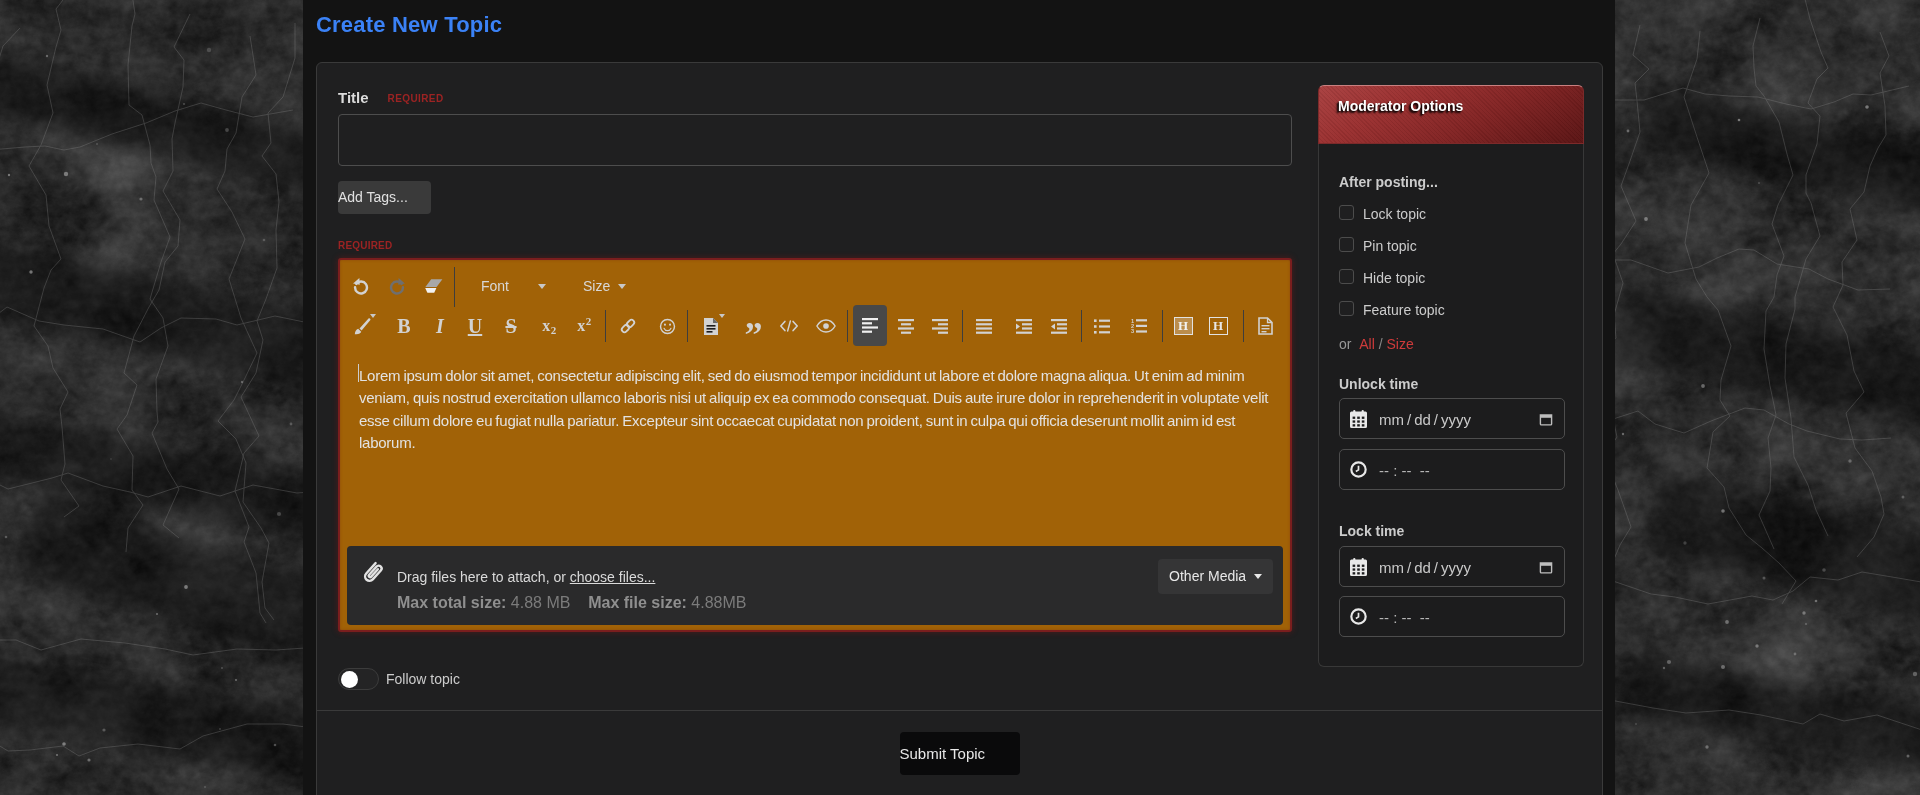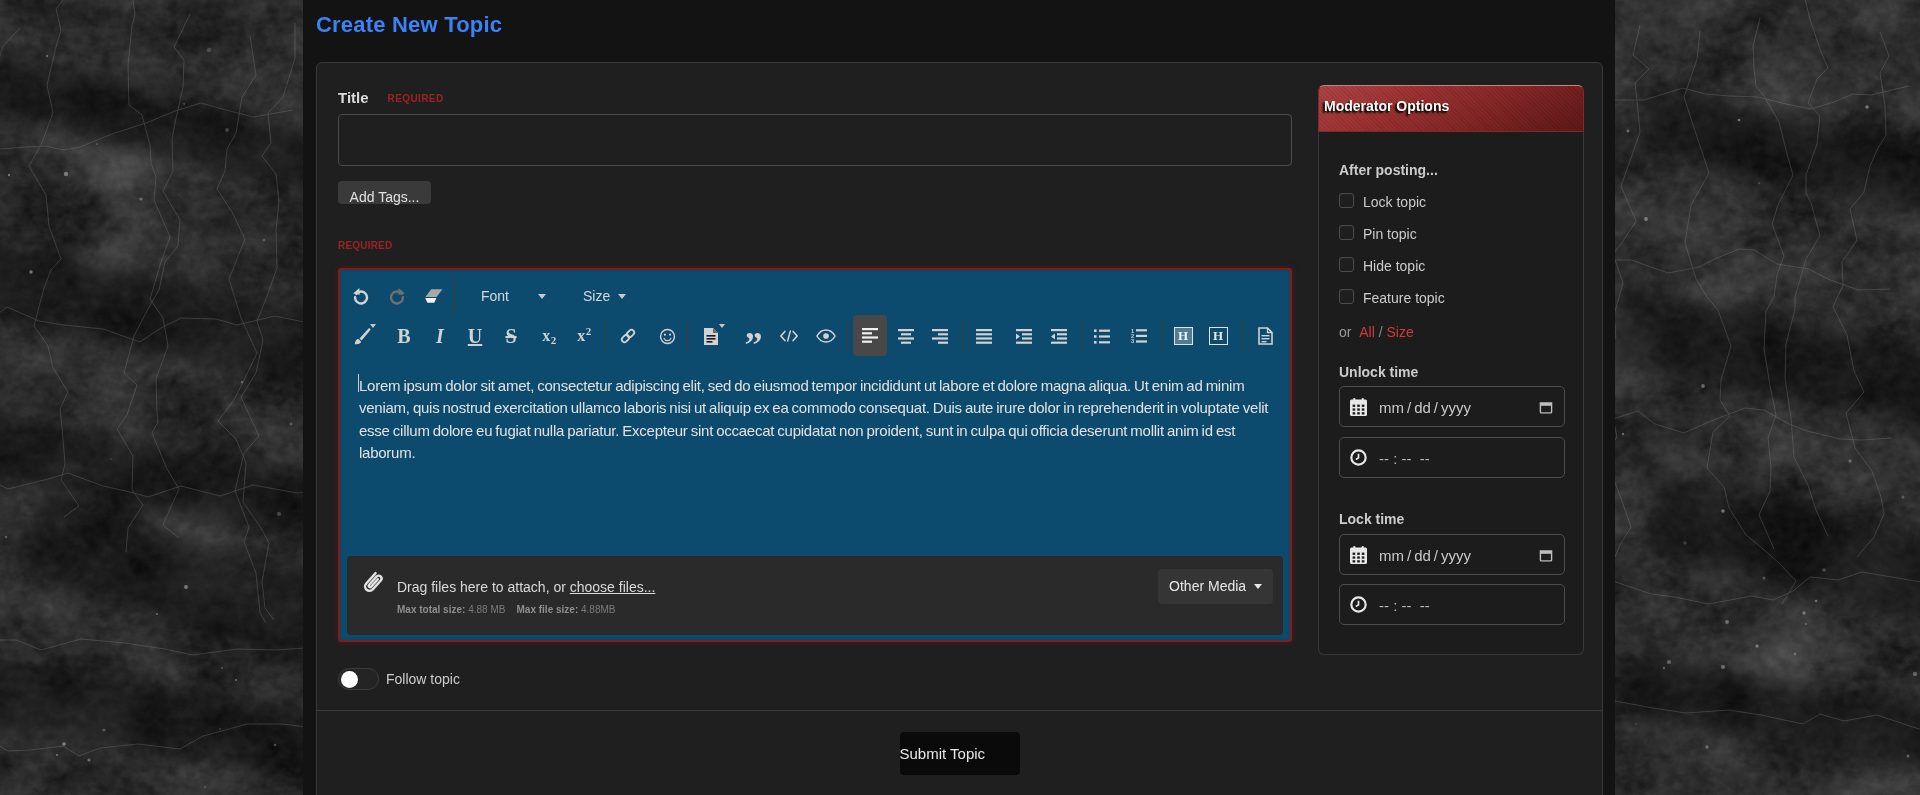--- a/index.html
+++ b/index.html
@@ -10,70 +10,70 @@
     background:#131313; z-index:1; }
   h1 { position:absolute; left:13px; top:12px; font-size:22px; color:#3b82f6;
     letter-spacing:0.2px; }
   .panel { position:absolute; left:13px; top:62px; width:1287px; height:760px;
     background:#1f1f20; border:1px solid #3a3a3a; border-radius:6px; }
   
   .lbl { position:absolute; left:21px; top:26px; font-size:15px; font-weight:bold; color:#dcdcdc; }
   .req { font-size:10px; font-weight:bold; color:#9c2323; letter-spacing:0.4px; margin-left:19px; vertical-align:1px; }
   .titleinput { position:absolute; left:21px; top:51px; width:954px; height:52px;
     background:#1f1f20; border:1px solid #4d4d4d; border-radius:4px; }
-  .addtags { position:absolute; left:21px; top:118px; width:93px; height:23px;
+  .addtags { position:absolute; left:21px; top:118px; width:93px; height:33px;
     background:#3a3a3a; border-radius:4px; color:#e0e0e0; font-size:14px;
-    text-align:center; line-height:33px; }
+    text-align:left; line-height:33px; }
   .req2 { position:absolute; left:21px; top:177px; font-size:10px; font-weight:bold;
     color:#9c2323; letter-spacing:0.2px; }
   .editor { position:absolute; left:21px; top:195px; width:954px; height:374px;
-    background:#0c4a6e; border:2px solid #7a1e1e; border-radius:3px;
-    box-shadow:0 0 6px rgba(140,25,25,0.45), inset 0 0 3px rgba(100,20,20,0.3);margin-top:10px; }
+    background:#a16207; border:2px solid #7a1e1e; border-radius:3px;
+    box-shadow:0 0 6px rgba(140,25,25,0.45), inset 0 0 3px rgba(100,20,20,0.3); }
   
   .t { position:absolute; width:34px; height:40px; top:46px; display:flex; align-items:center;
     justify-content:center; color:#d2d2d2; }
   .t1 { top:6px; }
   .sep { position:absolute; width:1px; background:#3d3d3d; }
   .active { background:#484848; border-radius:4px; height:41px; top:45px; }
   .ser { font-family:"Liberation Serif", serif; font-size:20px; font-weight:bold; }
   .car { display:inline-block; width:0; height:0; border-left:4px solid transparent;
     border-right:4px solid transparent; border-top:5px solid #c8c8c8; }
   .mincar { position:absolute; right:6px; top:9px; width:0; height:0;
     border-left:3.5px solid transparent; border-right:3.5px solid transparent;
     border-top:4px solid #c8c8c8; }
   .ddlbl { position:absolute; top:6px; height:40px; display:flex; align-items:center;
     color:#d8d8d8; font-size:14px; }
   .content { position:absolute; left:0; top:89px; width:100%; padding:16px 19px;
     font-size:15px; line-height:22.4px; color:#e2e2e2; letter-spacing:-0.25px; word-spacing:-0.8px; }
   .cursor { position:absolute; left:18px; top:104px; width:1px; height:18px; background:#cccccc; }
   .attach { position:absolute; left:7px; top:286px; width:936px; height:79px;
     background:#2a2a2b; border-radius:4px; }
   .attach .txt1 { position:absolute; left:50px; top:23px; font-size:14px; color:#dadada; }
-  .attach .txt2 { position:absolute; left:50px; top:48px; font-size:10px; color:#9a9a9a; }
+  .attach .txt2 { position:absolute; left:50px; top:48px; font-size:16px; color:#9a9a9a; }
   .attach .txt2 b { color:#8f8f8f; }
   .attach .txt2 span { color:#7b7b7b; }
   .othermedia { position:absolute; right:10px; top:13px; width:115px; height:35px;
     background:#353536; border-radius:4px; color:#e8e8e8; font-size:14px;
     text-align:center; line-height:35px; }
   .follow { position:absolute; left:21px; top:605px; height:22px; }
   .toggle { position:absolute; left:0; top:0; width:41px; height:22px; background:#242425;
     border:1px solid #3c3c3c; border-radius:11px; }
   .knob { position:absolute; left:2px; top:1.5px; width:17px; height:17px; background:#fff; border-radius:50%; }
   .follow .flbl { position:absolute; left:48px; top:3px; font-size:14px; color:#cccccc; white-space:nowrap; }
   .footer { position:absolute; left:0; top:647px; width:100%; border-top:1px solid #3a3a3a; height:113px; }
   .submit { position:absolute; left:50%; top:21px; transform:translateX(-50%);
     width:120px; height:43px; background:#0a0a0b; border-radius:4px; color:#e8e8e8;
     font-size:15px; text-align:left; line-height:43px; }
   
   .side { position:absolute; left:1001px; top:22px; width:266px; }
-  .sidehead { position:relative; height:47px; border-radius:6px 6px 0 0;
+  .sidehead { position:relative; height:59px; border-radius:6px 6px 0 0;
     background:repeating-linear-gradient(45deg, rgba(0,0,0,0.06) 0 1px, rgba(255,255,255,0.015) 1px 3px),
       linear-gradient(150deg, #aa4141 0%, #9a3030 30%, #822424 60%, #5a1414 100%);
     border:1px solid #7c2a2a; border-top:1px solid #c98080;
-    color:#fff; font-weight:bold; font-size:14px; line-height:41px; padding-left:5px;
+    color:#fff; font-weight:bold; font-size:14px; line-height:41px; padding-left:19px;
     text-shadow:-2px 2px 2px rgba(0,0,0,0.95), -1px 1px 1px rgba(0,0,0,0.6); }
   .sidebody { position:relative; height:523px; background:#1c1c1d;
     border:1px solid #383838; border-top:none; border-radius:0 0 6px 6px; }
   .sb { position:absolute; left:20px; font-size:14px; color:#cccccc; }
   .sb.bold { font-weight:bold; }
   .chk { position:absolute; left:20px; width:15px; height:15px; background:#1f1f20;
     border:1px solid #4c4c4c; border-radius:3px; }
   .dinput { position:absolute; left:20px; width:226px; height:41px;
     border:1px solid #4d4d4d; border-radius:5px; }
   .dico { position:absolute; left:10px; top:11px; }

